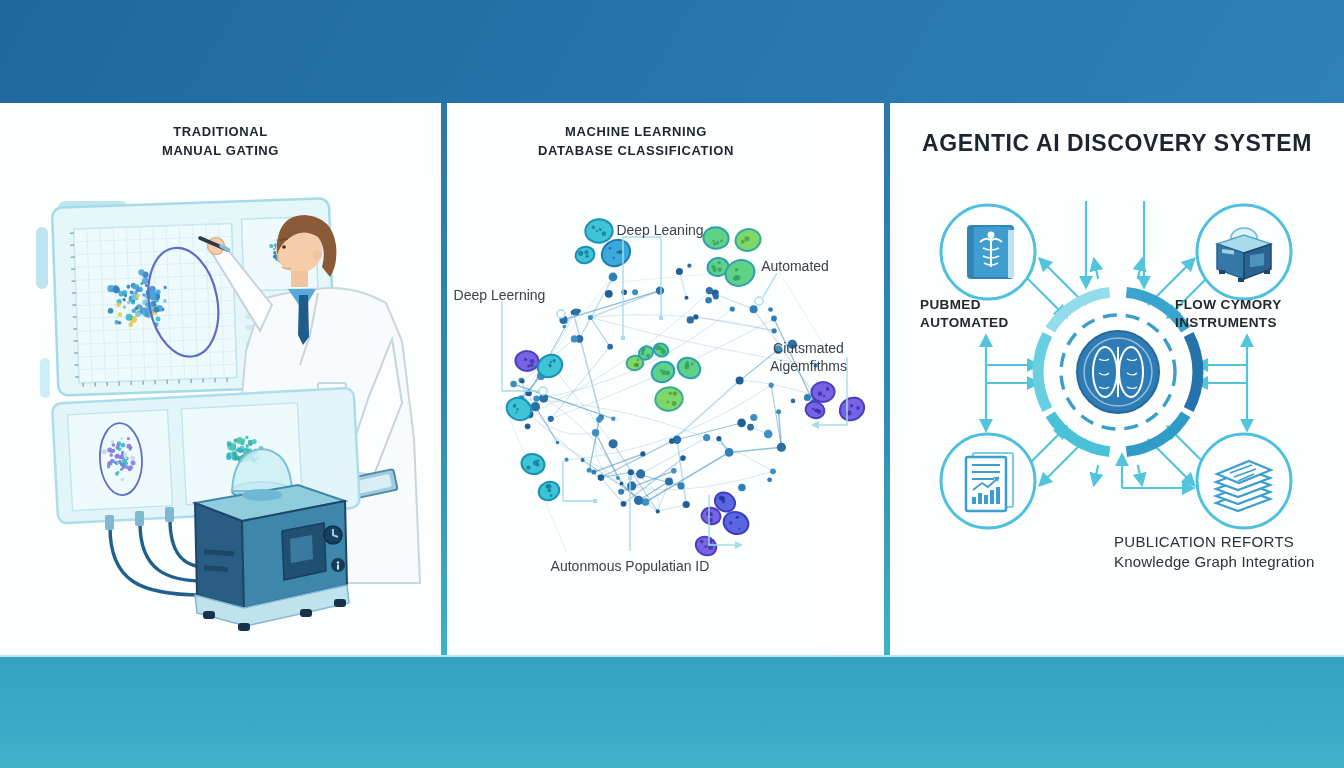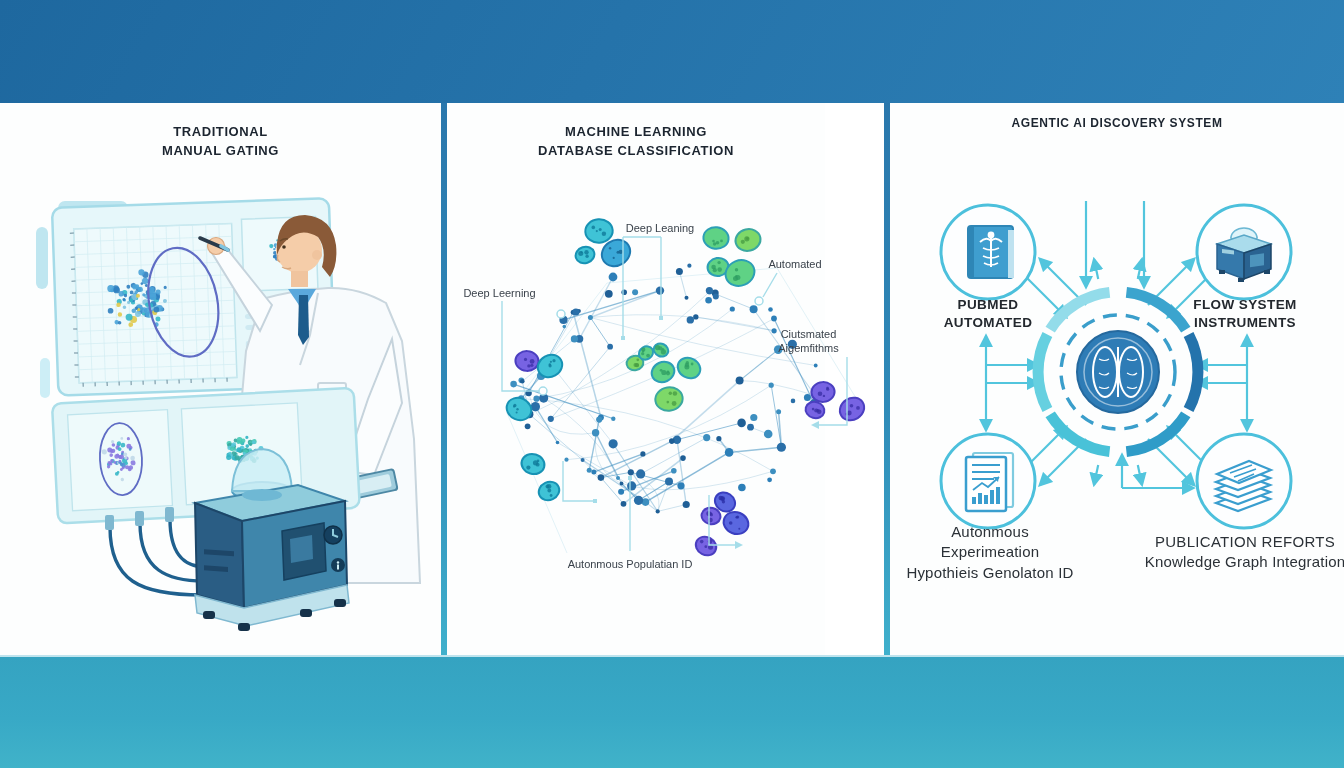--- a/index.html
+++ b/index.html
@@ -9,22 +9,22 @@
             background:linear-gradient(120deg,#1e689f 0%,#2573aa 45%,#2e81b7 100%);}
   .band-bottom{position:absolute;left:0;top:655px;width:1344px;height:113px;
             background:linear-gradient(180deg,#35a3c1 0%,#38a9c6 55%,#41b3c9 100%);
             border-top:2px solid #bfe4ee;}
   .divider{position:absolute;top:103px;height:552px;width:6px;
             background:linear-gradient(180deg,#2a77ac 0%,#2f8ab8 55%,#3fb0cc 100%);}
   .panel{position:absolute;top:103px;height:552px;background:#fdfefe;}
   .panel-title{position:absolute;width:100%;text-align:center;font-weight:bold;
             color:#1c2530;font-size:13px;letter-spacing:.6px;line-height:1.45;}
   .psvg{position:absolute;left:0;top:0;}
-  .mid-label{position:absolute;font-size:11px;color:#3a424b;text-align:center;line-height:1.3;}
-  .node-label{position:absolute;text-align:center;color:#23282e;font-weight:bold;
+  .mid-label{position:absolute;font-size:14px;color:#3a424b;text-align:center;line-height:1.3;}
+  .node-label{position:absolute;color:#23282e;font-weight:bold;
             font-size:13.5px;letter-spacing:.4px;line-height:1.35;}
   .node-label.lower{font-weight:normal;color:#2b3137;font-size:15px;letter-spacing:.2px;
             line-height:1.35;}
   .node-label.lower .u{letter-spacing:.3px;}
 </style>
 </head>
 <body>
 
 <div class="canvas">
 
@@ -771,29 +771,29 @@
         <rect x="212" y="213" width="4" height="4" fill="#a5dde9"></rect>
         <rect x="181" y="373" width="4" height="4" fill="#a5dde9"></rect>
         <rect x="146" y="396" width="4" height="4" fill="#a5dde9"></rect>
         <polygon points="372,318 372,326 364,322" fill="#a5dde9"></polygon>
         <polygon points="288,438 288,446 296,442" fill="#a5dde9"></polygon>
       </g>
     </svg>
     <div class="mid-label" style="left:153px;top:118px;width:120px">Deep Leaning</div>
     <div class="mid-label" style="left:0;top:183px;width:105px">Deep Leerning</div>
     <div class="mid-label" style="left:298px;top:154px;width:100px">Automated</div>
-    <div class="mid-label" style="left:309px;top:224px;width:105px">
+    <div class="mid-label" style="left:309px;top:236px;width:105px">
       <span>Ciutsmated</span><br>
       <span>Aigemfithms</span>
     </div>
     <div class="mid-label" style="left:98px;top:454px;width:170px">Autonmous Populatian ID</div>
   </section>
 
   <section class="panel" style="left:890px;width:454px">
-    <div class="panel-title" style="top:12px;font-size:12px">AGENTIC AI DISCOVERY SYSTEM</div>
+    <div class="panel-title" style="top:24px;font-size:23px">AGENTIC AI DISCOVERY SYSTEM</div>
     <svg class="psvg" width="454" height="552" viewBox="0 0 454 552">
       <defs>
         <marker id="arr" viewBox="0 0 10 10" refX="8" refY="5" markerWidth="6.5" markerHeight="6.5" orient="auto-start-reverse">
             <path d="M0,0 L10,5 L0,10 z" fill="#52c5dd"></path>
           </marker>
       </defs>
 
       <g fill="none" stroke="#52c5dd" stroke-width="2.2">
         <path d="M196,202 L150,156" marker-end="url(#arr)"></path>
         <path d="M134,172 L176,214" marker-end="url(#arr)"></path>
@@ -902,26 +902,21 @@
           <path d="M-14,-8 L8,-16 M-10,-4 L12,-12 M-6,0 L10,-7" stroke-width="1.5" fill="none"></path>
         </g>
       </g>
     </svg>
 
     <div class="node-label" style="left:30px;top:193px;width:136px">
       <span>PUBMED</span><br>
       <span>AUTOMATED</span>
     </div>
     <div class="node-label" style="left:285px;top:193px;width:140px">
-      <span>FLOW SYSTEM</span><br>
+      <span>FLOW CYMORY</span><br>
       <span>INSTRUMENTS</span>
-    </div>
-    <div class="node-label lower" style="left:-15px;top:419px;width:230px">
-      <span>Autonmous</span><br>
-      <span>Experimeation</span><br>
-      <span>Hypothieis Genolaton ID</span>
     </div>
     <div class="node-label lower" style="left:224px;top:429px;width:262px">
       <span class="u">PUBLICATION REFORTS</span><br>
       <span>Knowledge Graph Integration</span>
     </div>
   </section>
 </div>
 
 </body></html>

